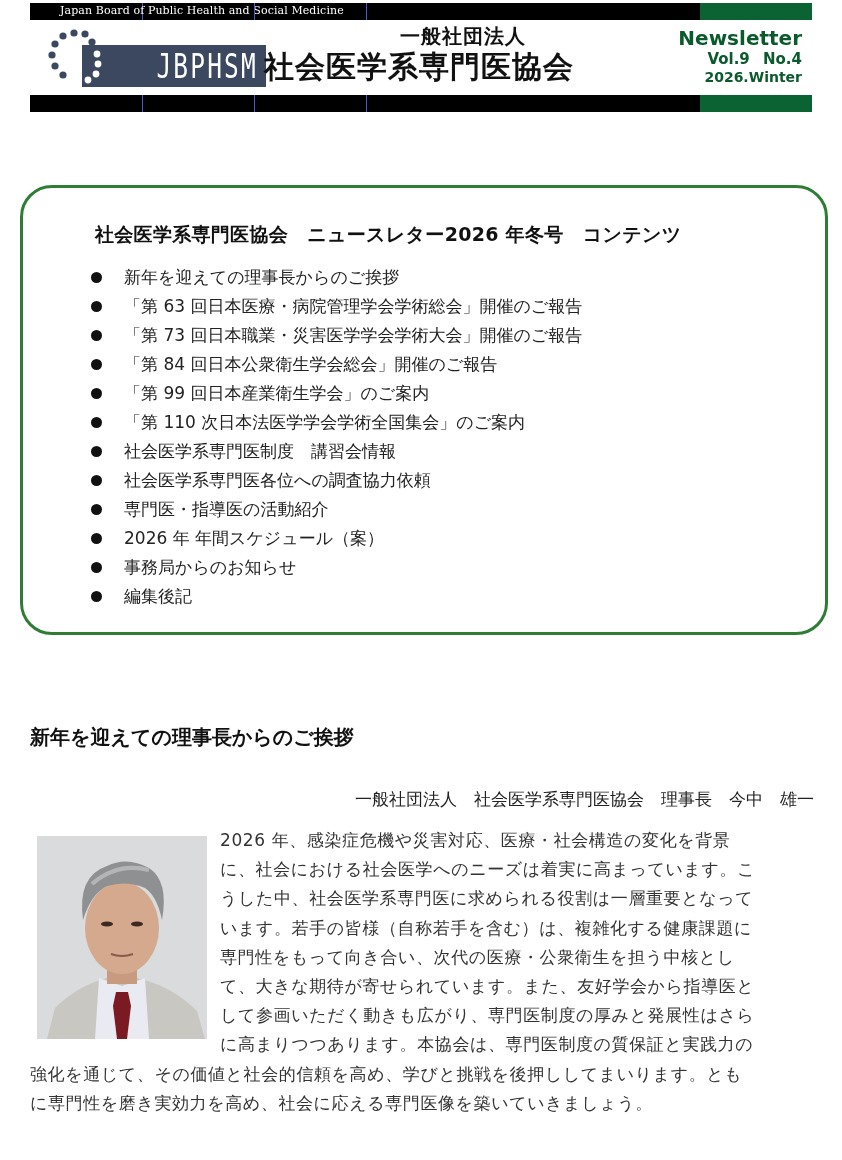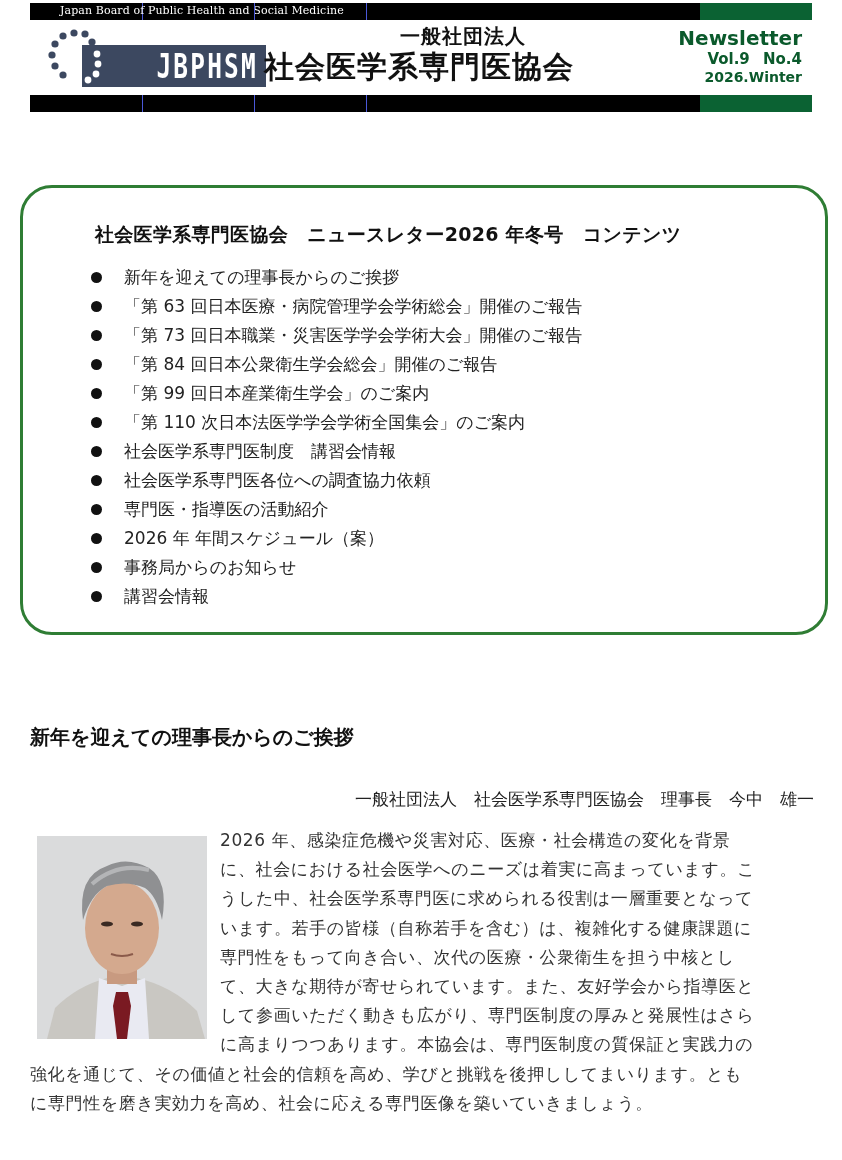--- a/index.html
+++ b/index.html
@@ -26,21 +26,21 @@
       font-size: 11px; color: #ffffff; letter-spacing: 0.1px; white-space: nowrap;
     }
 
     .logo { position: absolute; left: 16px; top: 22px; width: 210px; height: 64px; }
     .logo .dots { position: absolute; left: 0; top: 0; width: 60px; height: 64px; }
     .logo .mark {
       position: absolute; left: 36px; top: 20px; width: 184px; height: 42px;
       background: #3c4860; color: #ffffff; display: flex; align-items: center;
       justify-content: flex-end; padding-right: 8px; box-sizing: border-box;
       font-family: "DejaVu Sans Mono", "Liberation Mono", monospace;
-      font-size: 34px; font-weight: bold; letter-spacing: 3px; transform-origin: left;
+      font-size: 34px; font-weight: normal; letter-spacing: 3px; transform-origin: left;
     }
     .logo .mark span { transform: scaleX(0.72); transform-origin: right; display: inline-block; }
 
     .org-jp-sub {
       position: absolute; left: 370px; top: 20px; font-size: 20px; font-weight: bold; color: #111;
       letter-spacing: 1px; white-space: nowrap;
     }
     .org-jp-main {
       position: absolute; left: 234px; top: 44px; font-size: 30px; font-weight: bold; color: #111;
       letter-spacing: 1px; white-space: nowrap;
@@ -188,21 +188,21 @@
     <li>
         <span class="bullet"></span>
         <span>2026 年  年間スケジュール（案）</span>
       </li>
     <li>
         <span class="bullet"></span>
         <span>事務局からのお知らせ</span>
       </li>
     <li>
         <span class="bullet"></span>
-        <span>講習会情報</span>
+        <span>編集後記</span>
       </li>
   </ul>
 </section>
 
 <h2 class="section-title" style="margin:0">新年を迎えての理事長からのご挨拶</h2>
 <div class="byline">一般社団法人　社会医学系専門医協会　理事長　今中　雄一</div>
 
 <div class="portrait" title="理事長 今中 雄一 portrait photo">
   <svg width="170" height="203" viewBox="0 0 170 203">
     <rect width="170" height="203" fill="#dadbdc"></rect>

